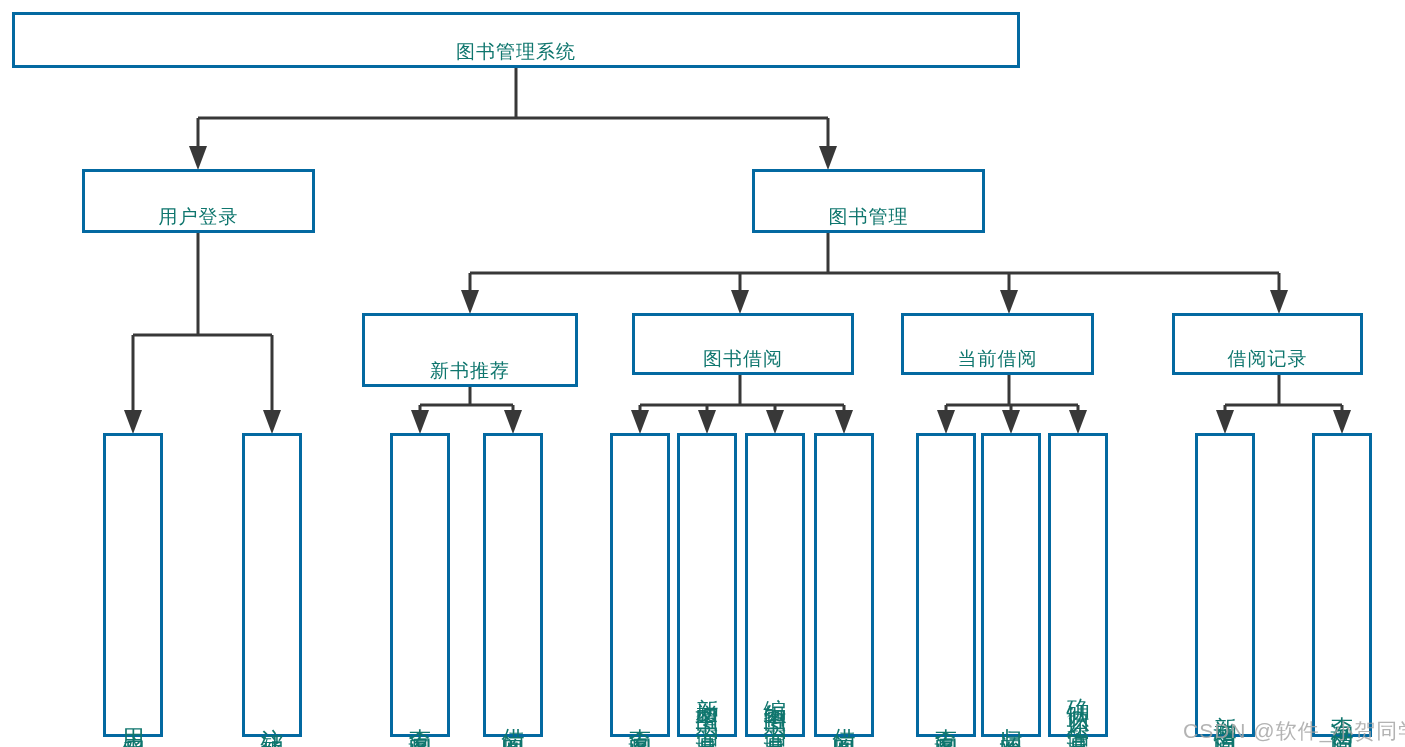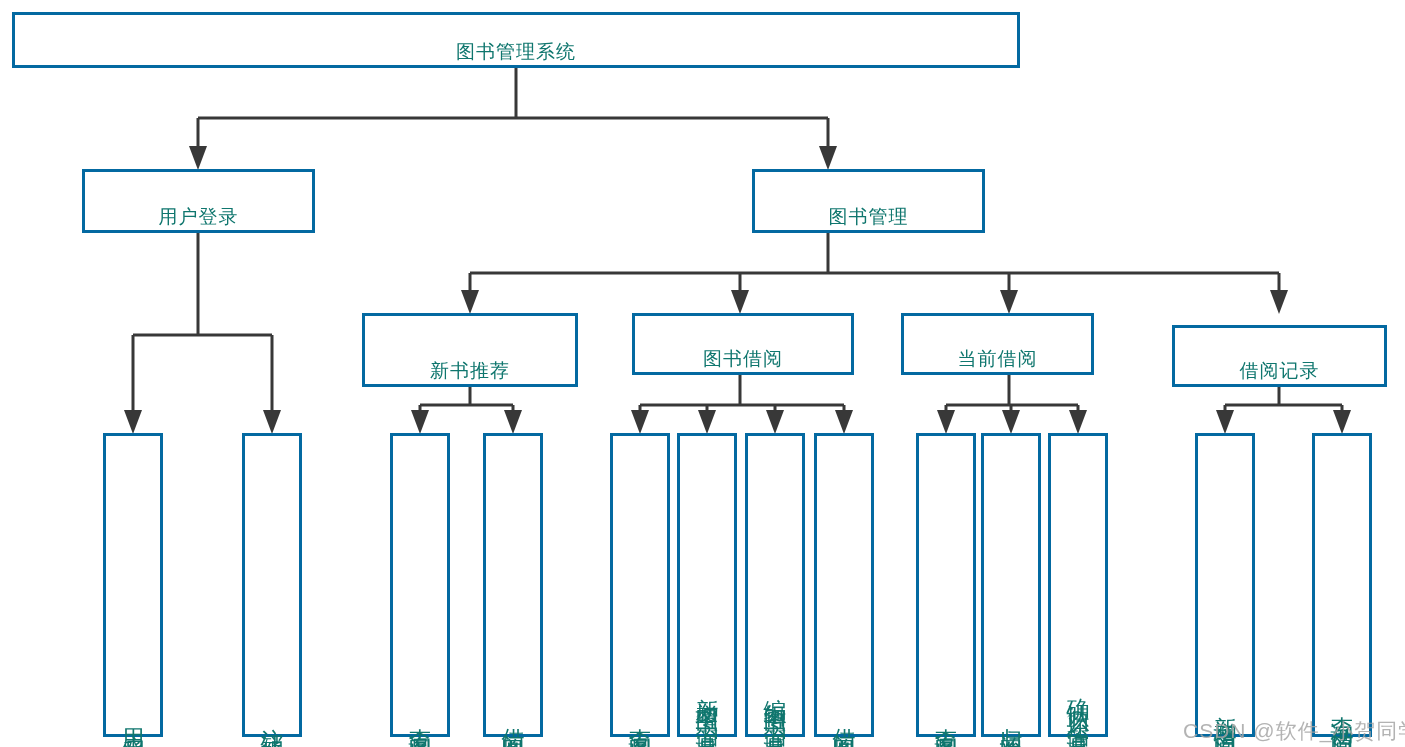--- a/index.html
+++ b/index.html
@@ -101,21 +101,21 @@
 
   <div class="node hbox" style="left:362px;top:313px;width:216px;height:74px;">
     <span>新书推荐</span>
   </div>
   <div class="node hbox" style="left:632px;top:313px;width:222px;height:62px;">
     <span>图书借阅</span>
   </div>
   <div class="node hbox" style="left:901px;top:313px;width:193px;height:62px;">
     <span>当前借阅</span>
   </div>
-  <div class="node hbox" style="left:1172px;top:313px;width:215px;height:62px;margin-top:12px;">
+  <div class="node hbox" style="left:1172px;top:313px;width:191px;height:62px;">
     <span>借阅记录</span>
   </div>
 
   <div class="node vbox" style="left:103px;top:433px;width:60px;height:304px;">
     <span class="vtext">用户登录</span>
   </div>
   <div class="node vbox" style="left:242px;top:433px;width:60px;height:304px;">
     <span class="vtext">注销登录</span>
   </div>
 

